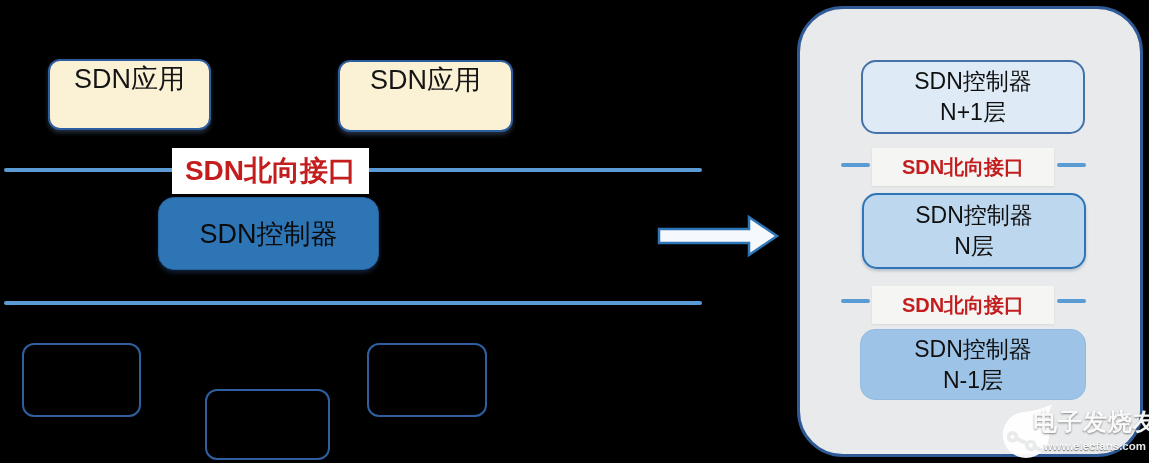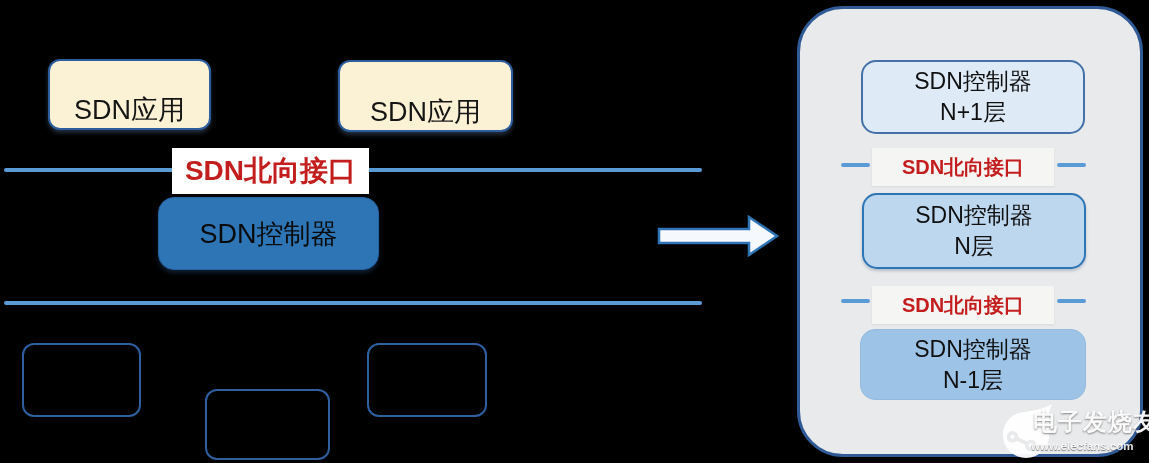--- a/index.html
+++ b/index.html
@@ -14,21 +14,21 @@
     overflow: hidden;
   }
 
   
   .app-box {
     position: absolute;
     background: #fbf2d5;
     border: 2px solid #2c5d9e;
     border-radius: 12px;
     display: flex;
-    align-items: flex-end;
+    align-items: flex-start;
     justify-content: center;
     font-size: 27px;
     color: #151515;
     box-shadow: 0 3px 4px rgba(100,130,170,0.35);
   }
   .app-box.b1 { left: 48px;  top: 59px; width: 163px; height: 71px; }
   .app-box.b2 { left: 338px; top: 60px; width: 175px; height: 72px; }
 
   .h-line {
     position: absolute;
@@ -138,20 +138,21 @@
     font-size: 24px; font-weight: bold; letter-spacing: 1px;
     text-shadow: 0 1px 2px rgba(0,0,0,0.45);
     white-space: nowrap;
   }
   .wm-url {
     position: absolute; left: 33px; top: 42px; width: 115px;
     color: rgba(255,255,255,0.9);
     font-size: 11.5px; font-weight: bold;
     text-shadow: 0 1px 1px rgba(0,0,0,0.5);
     white-space: nowrap;
+    text-align: right;
   }
 </style>
 </head>
 <body>
 
 <div class="canvas">
 
   <div class="app-box b1">
     <span>SDN应用</span>
   </div>

